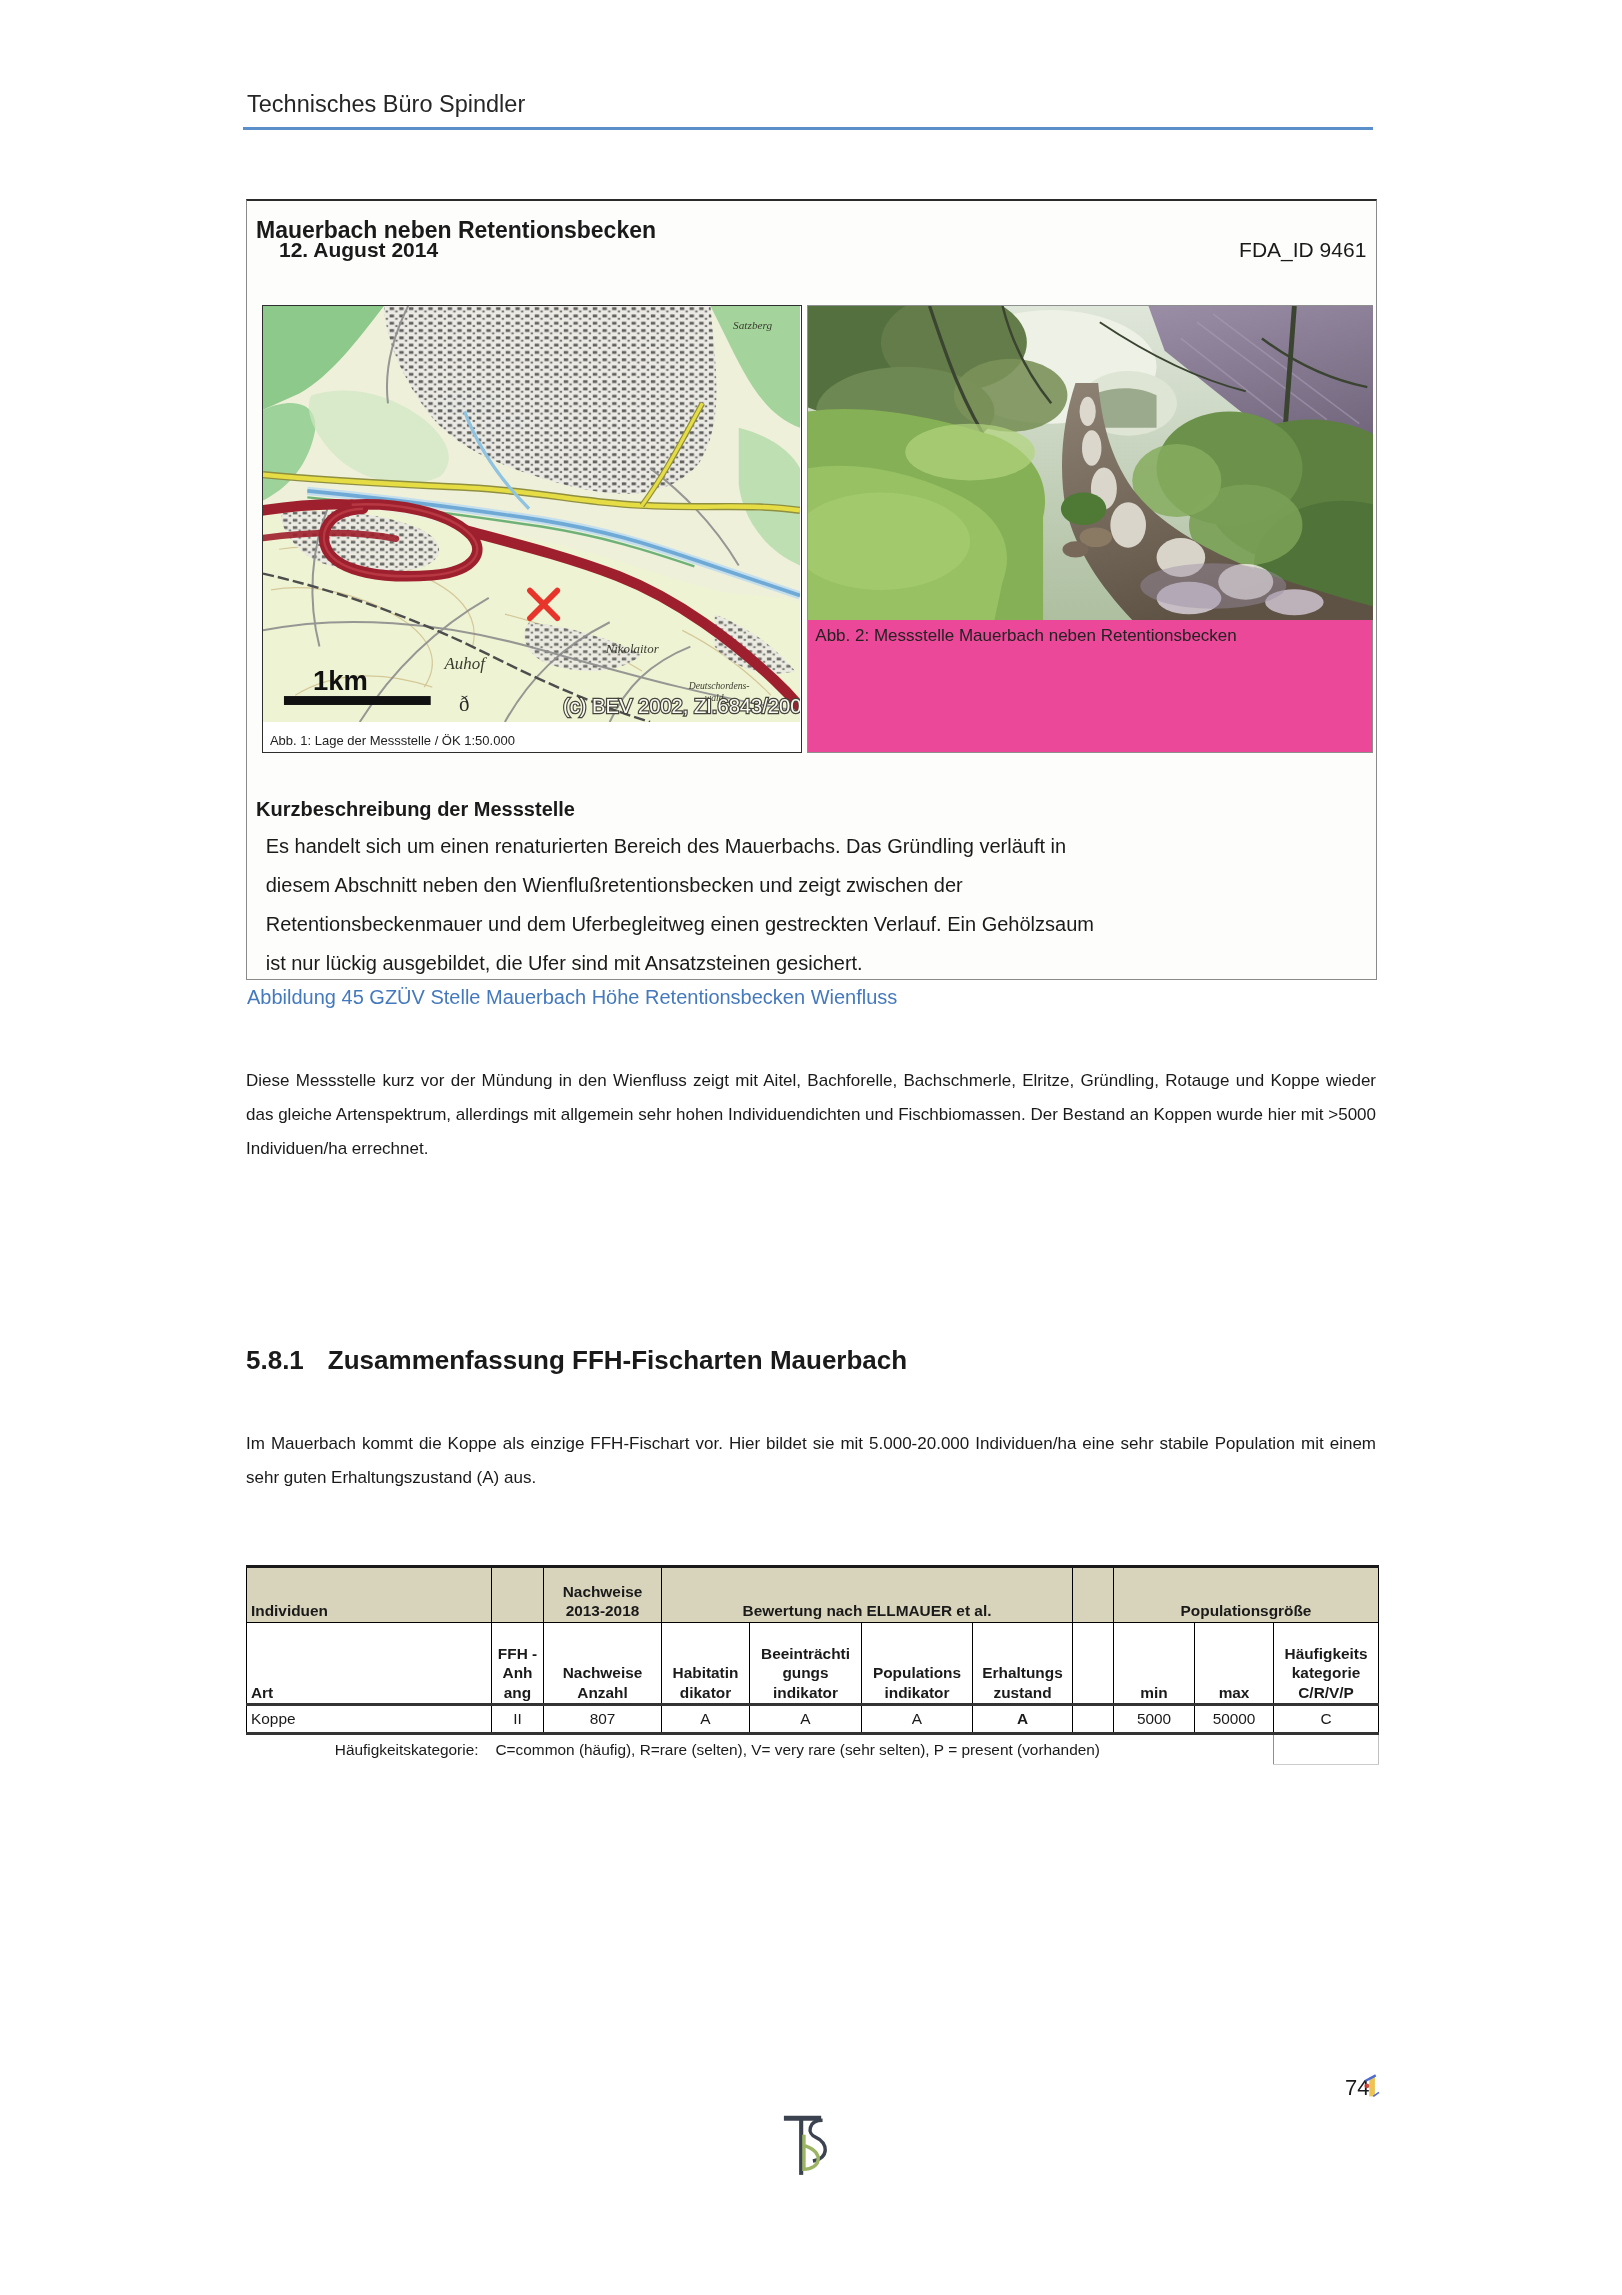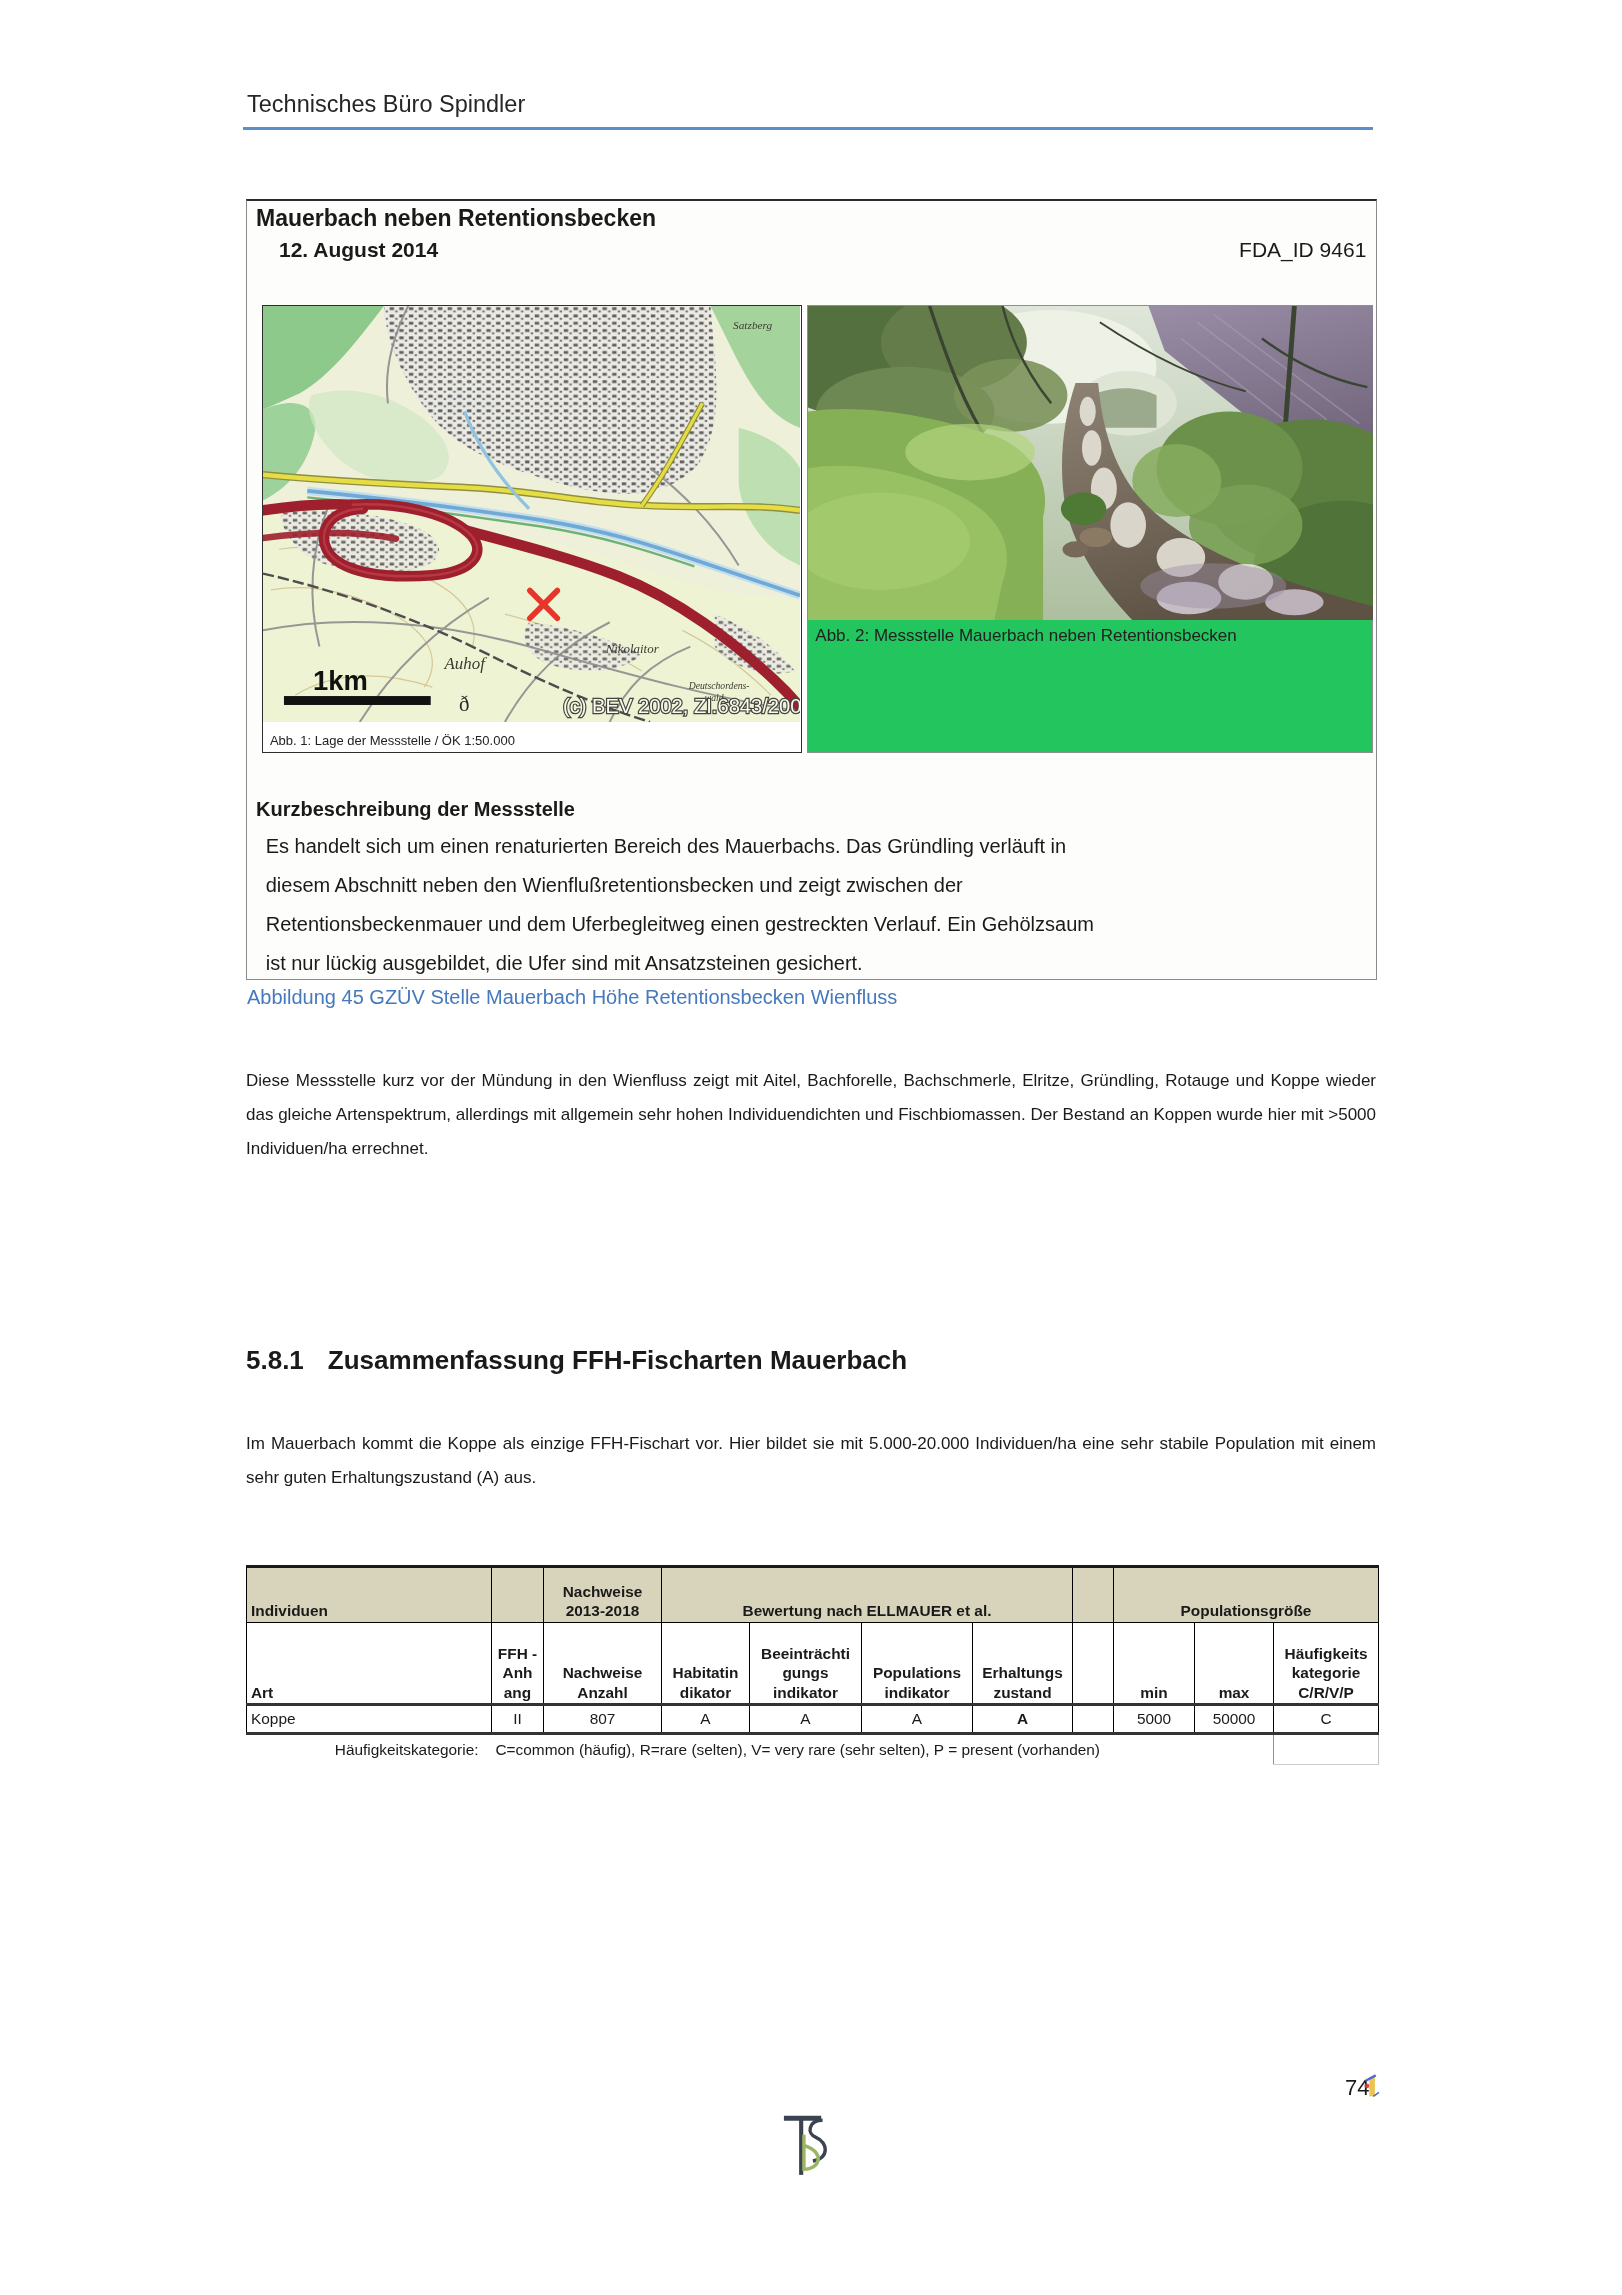--- a/index.html
+++ b/index.html
@@ -11,34 +11,34 @@
   
   .doc-header-text { position:absolute; left:247px; top:91px; font-size:23.5px; color:#262626; }
   .doc-header-rule { position:absolute; left:243px; top:127px; width:1130px; height:3.2px; background:#5b8fc9; }
 
   
   .figure-box {
     position:absolute; left:246px; top:199px; width:1131px; height:781px;
     background:#fdfdfb; box-sizing:border-box;
     border:0.8px solid #8a8a8a; border-top:2.4px solid #2b2b2b;
   }
-  .fig-title { position:absolute; left:9px; top:4px;  font-size:23px; font-weight:bold; }
+  .fig-title { position:absolute; left:9px; top:16px;  font-size:23px; font-weight:bold; }
   .fig-date  { position:absolute; left:32px; top:37px; font-size:21px; font-weight:bold; }
   .fig-id    { position:absolute; right:9.7px; top:37px; font-size:21px; }
 
   .map-cell {
     position:absolute; left:15.4px; top:104px; width:540px; height:448px;
     border:1.6px solid #2e2e2e; box-sizing:border-box; background:#fff;
   }
   .map-cell svg { display:block; }
   .map-caption { position:absolute; left:6.5px; bottom:4px; font-size:13px; color:#222; }
 
   .photo-cell {
     position:absolute; left:560px; top:104px; width:566px; height:448px;
-    border:0.8px solid #8f8f8f; box-sizing:border-box; background:#22c55e;
+    border:0.8px solid #8f8f8f; box-sizing:border-box; background:#ec4899;
   }
   .photo-cell svg { display:block; }
   .photo-caption { position:absolute; left:7.3px; top:320px; font-size:17px; color:#222; }
 
   .desc-heading { position:absolute; left:9px; top:597px; font-size:20px; font-weight:bold; }
   .desc-body    { position:absolute; left:18.7px; top:626px; width:1097px; font-size:20px; line-height:39px; }
 
   .fig-caption {
     position:absolute; left:247px; top:986px;
     font-size:20px; font-weight:normal; color:#4579bd;

